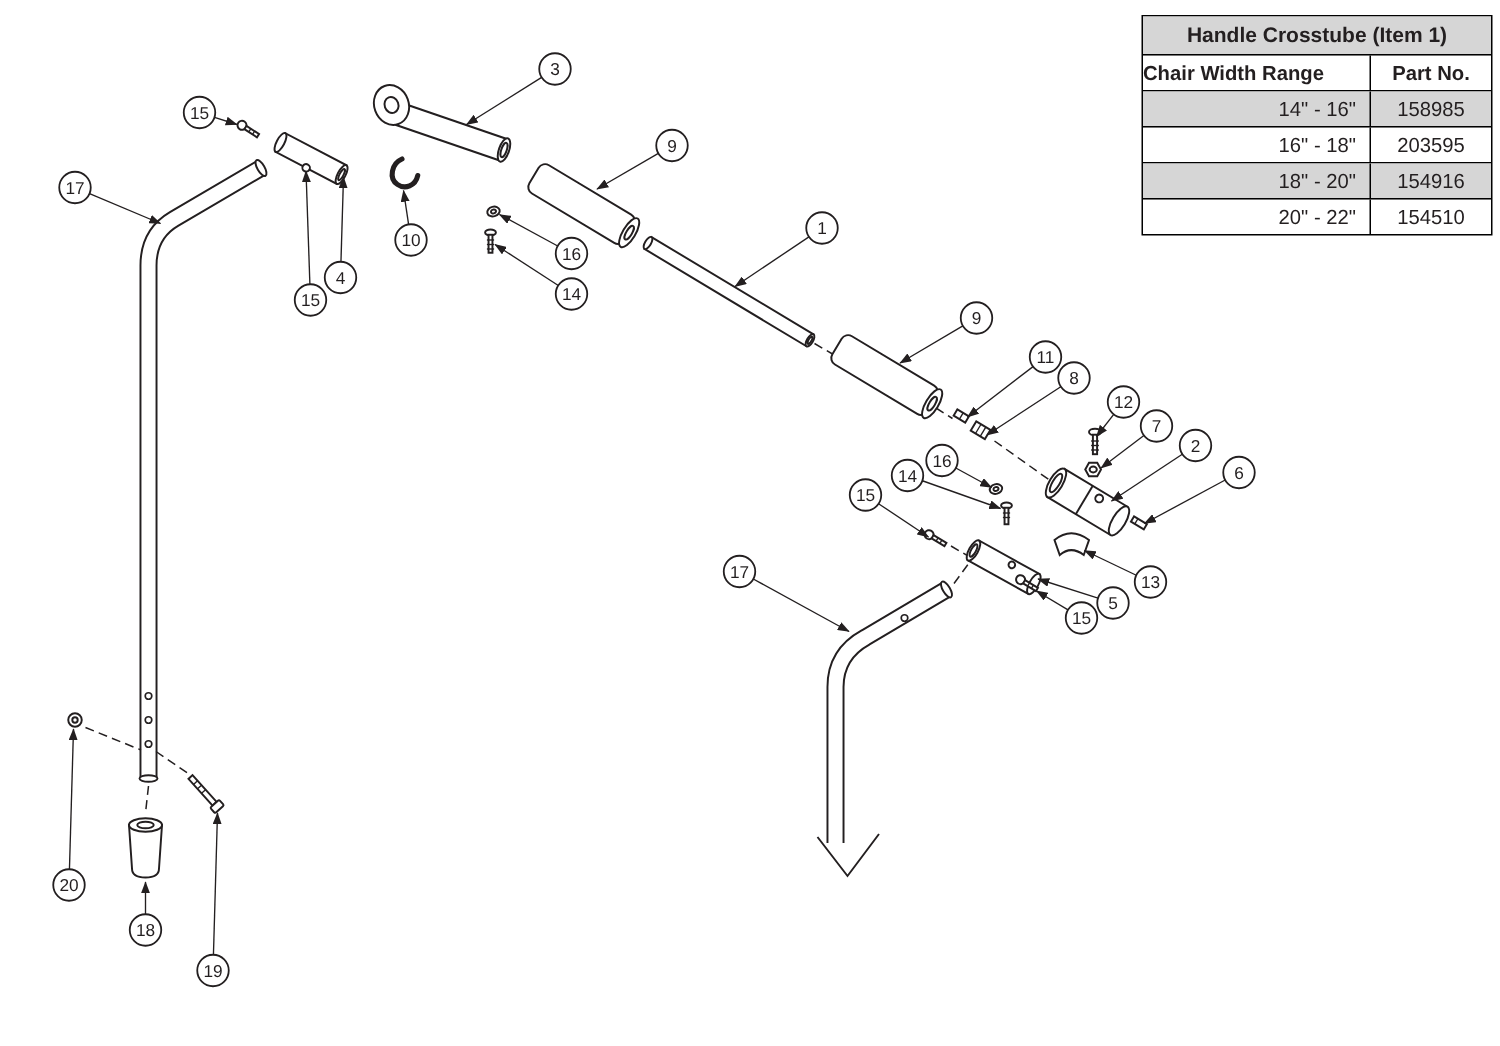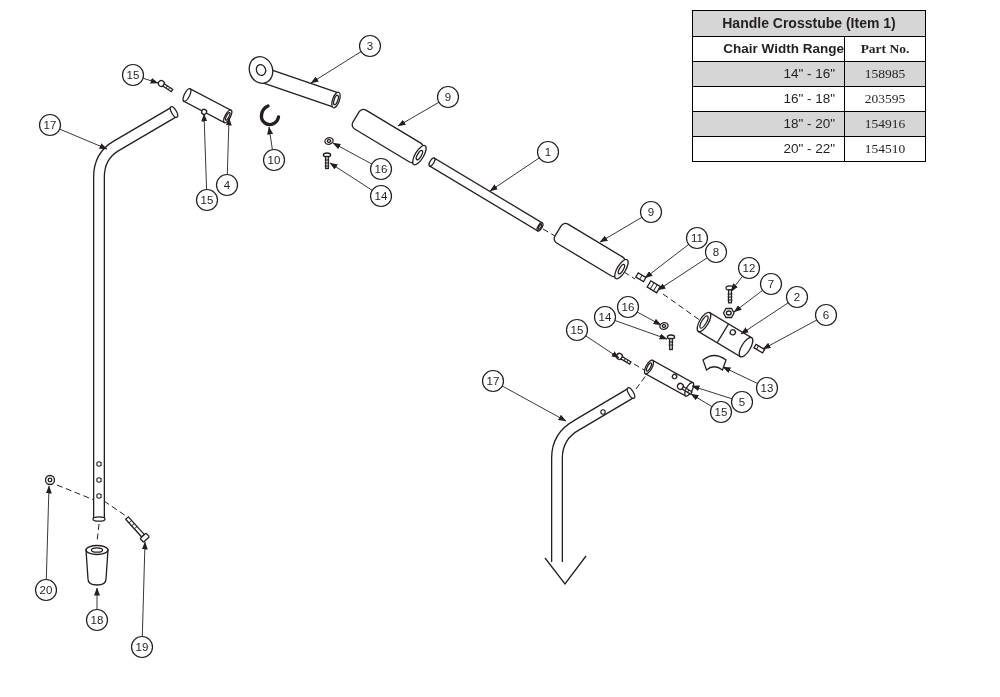--- a/index.html
+++ b/index.html
@@ -22,35 +22,35 @@
   .ln { stroke:var(--line); stroke-width:1.3; fill:none; }
   .ln.t { stroke-width:0.9; }
   .dash { stroke:var(--line); stroke-width:1; stroke-dasharray:6 3.5; fill:none; }
   .clip { fill:none; stroke:var(--line); stroke-width:3.4; stroke-linecap:round; }
   .leader { stroke:var(--line); stroke-width:0.9; fill:none; }
   .balloon { fill:#ffffff; stroke:var(--line); stroke-width:1.2; }
   .balloon-text { font-family:"Liberation Sans", sans-serif; font-size:11.5px; fill:var(--line); text-anchor:middle; }
 
   
   .parts-table {
-    position:absolute; left:692px; top:10px; width:234px;
+    position:absolute; left:761px; top:10px; width:234px;
     border:1.5px solid #000; background:#fff; font-size:13.5px; box-sizing:border-box;
   }
   .pt-title {
     background:var(--table-shade); font-weight:bold; font-size:14px;
     text-align:center; padding:4px 0 5px 0; border-bottom:1px solid #000;
   }
   .pt-header, .pt-row { display:flex; border-bottom:1px solid #000; }
   .pt-row:last-child { border-bottom:none; }
   .pt-header { font-weight:bold; }
   .pt-row.shade { background:var(--table-shade); }
   .pt-cell { padding:3.5px 0 4.5px 0; box-sizing:border-box; }
   .pt-col1 { width:152px; border-right:1px solid #000; text-align:right; padding-right:9px; }
-  .pt-header .pt-col1 { text-align:right; padding-right:0; }
-  .pt-col2 { flex:1; text-align:center;font-family:Liberation Serif, serif; }
+  .pt-header .pt-col1 { text-align:left; padding-right:0; }
+  .pt-col2 { flex:1; text-align:center; }
 </style>
 </head>
 <body>
 
 <div>
 
 <svg id="diagram" width="1000" height="697" viewBox="0 0 1000 697">
   <defs>
     <marker id="arrowhead" markerWidth="8" markerHeight="6" refX="7.5" refY="3" orient="auto" markerUnits="userSpaceOnUse">
       <path d="M0,0 L8,3 L0,6 Z" fill="#231f20"></path>

